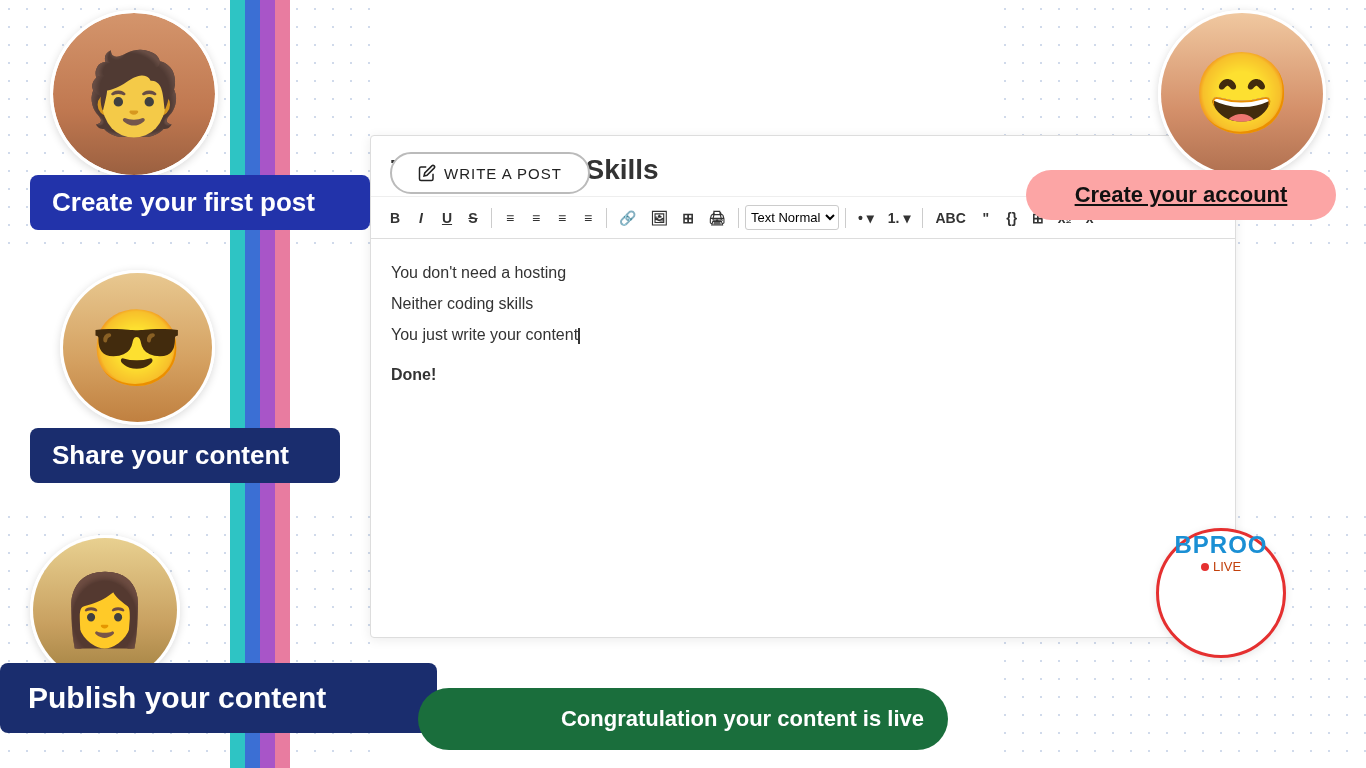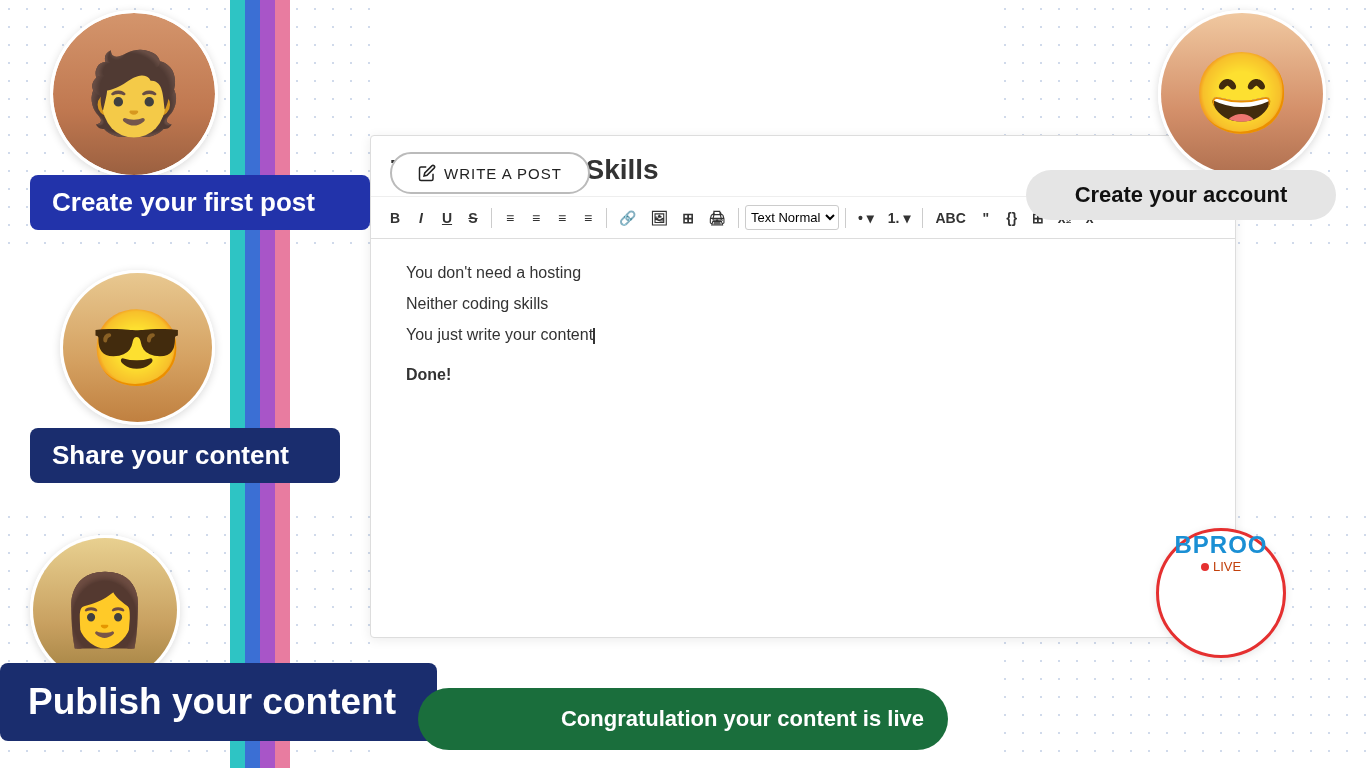--- a/index.html
+++ b/index.html
@@ -116,31 +116,32 @@
     .badge-edit-content {
       background: #1a2d6e;
       left: 30px; top: 428px;
       width: 310px;
       font-size: 26px;
     }
     .badge-publish {
       background: #1a2d6e;
       left: 0px; top: 663px;
       width: 437px;
-      font-size: 37px;
+      font-size: 30px;
       padding: 18px 28px;
     }
     .badge-create-account {
-      background: #e5e5e5;
+      background: #fca5a5;
       right: 30px; top: 170px;
       width: 310px;
       font-size: 22px;
       color: #111;
       border-radius: 30px;
       text-align: center;
+      text-decoration: underline;
     }
     .badge-congratulation {
       background: #1a6e3c;
       left: 50%; transform: translateX(-50%);
       bottom: 18px;
       width: 530px;
       font-size: 22px;
       border-radius: 40px;
       text-align: right;
       padding: 18px 24px;
@@ -226,21 +227,21 @@
       cursor: pointer;
     }
 
     .editor-body {
       padding: 20px 20px;
       flex: 1;
       font-size: 16px;
       color: #333;
       line-height: 1.7;
     }
-    .editor-body p { margin-bottom: 4px; margin-left: 15px; }
+    .editor-body p { margin-bottom: 4px; }
     .editor-body .done { font-weight: 700; margin-top: 12px; }
 
     
     .bproo-circle {
       position: absolute;
       right: 80px;
       bottom: 110px;
       width: 130px;
       height: 130px;
       border-radius: 50%;

